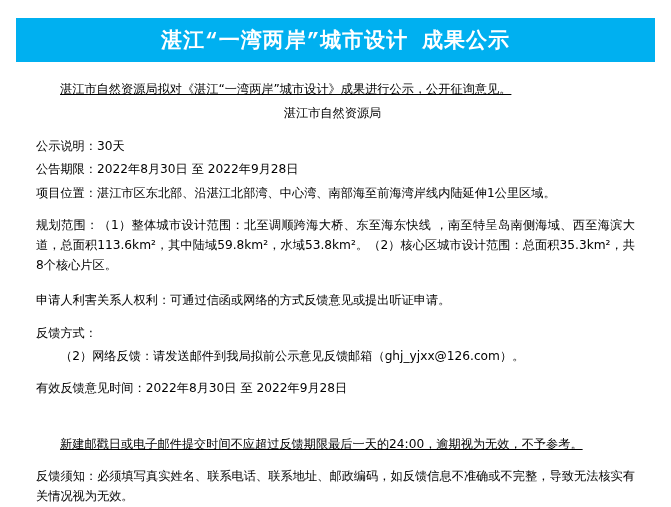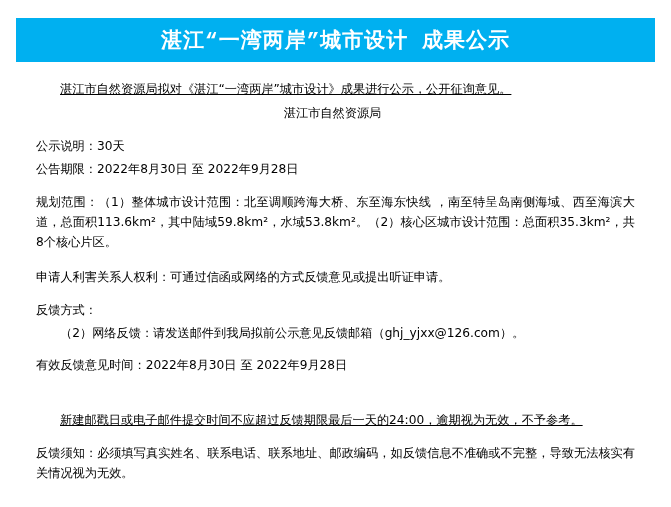--- a/index.html
+++ b/index.html
@@ -100,20 +100,23 @@
     <div class="gap-md"></div>
 
     <p class="field-line">
       <span>公示说明：</span><span>30天</span>
     </p>
 
     <p class="field-line">
       <span>公告期限：</span><span>2022年8月30日 至 2022年9月28日</span>
     </p>
 
+    <p class="field-line">
+      <span>项目位置：</span><span>湛江市区东北部、沿湛江北部湾、中心湾、南部海至前海湾岸线内陆延伸1公里区域。</span>
+    </p>
 
     <p class="hanging">
       <span>规划范围：</span><span>（1）整体城市设计范围：北至调顺跨海大桥、东至海东快线 ，南至特呈岛南侧海域、西至海滨大道，总面积113.6km²，其中陆域59.8km²，水域53.8km²。（2）核心区城市设计范围：总面积35.3km²，共8个核心片区。</span>
     </p>
 
     <div class="gap-md"></div>
 
     <p class="field-line">
       <span>申请人利害关系人权利：</span><span>可通过信函或网络的方式反馈意见或提出听证申请。</span>
     </p>

